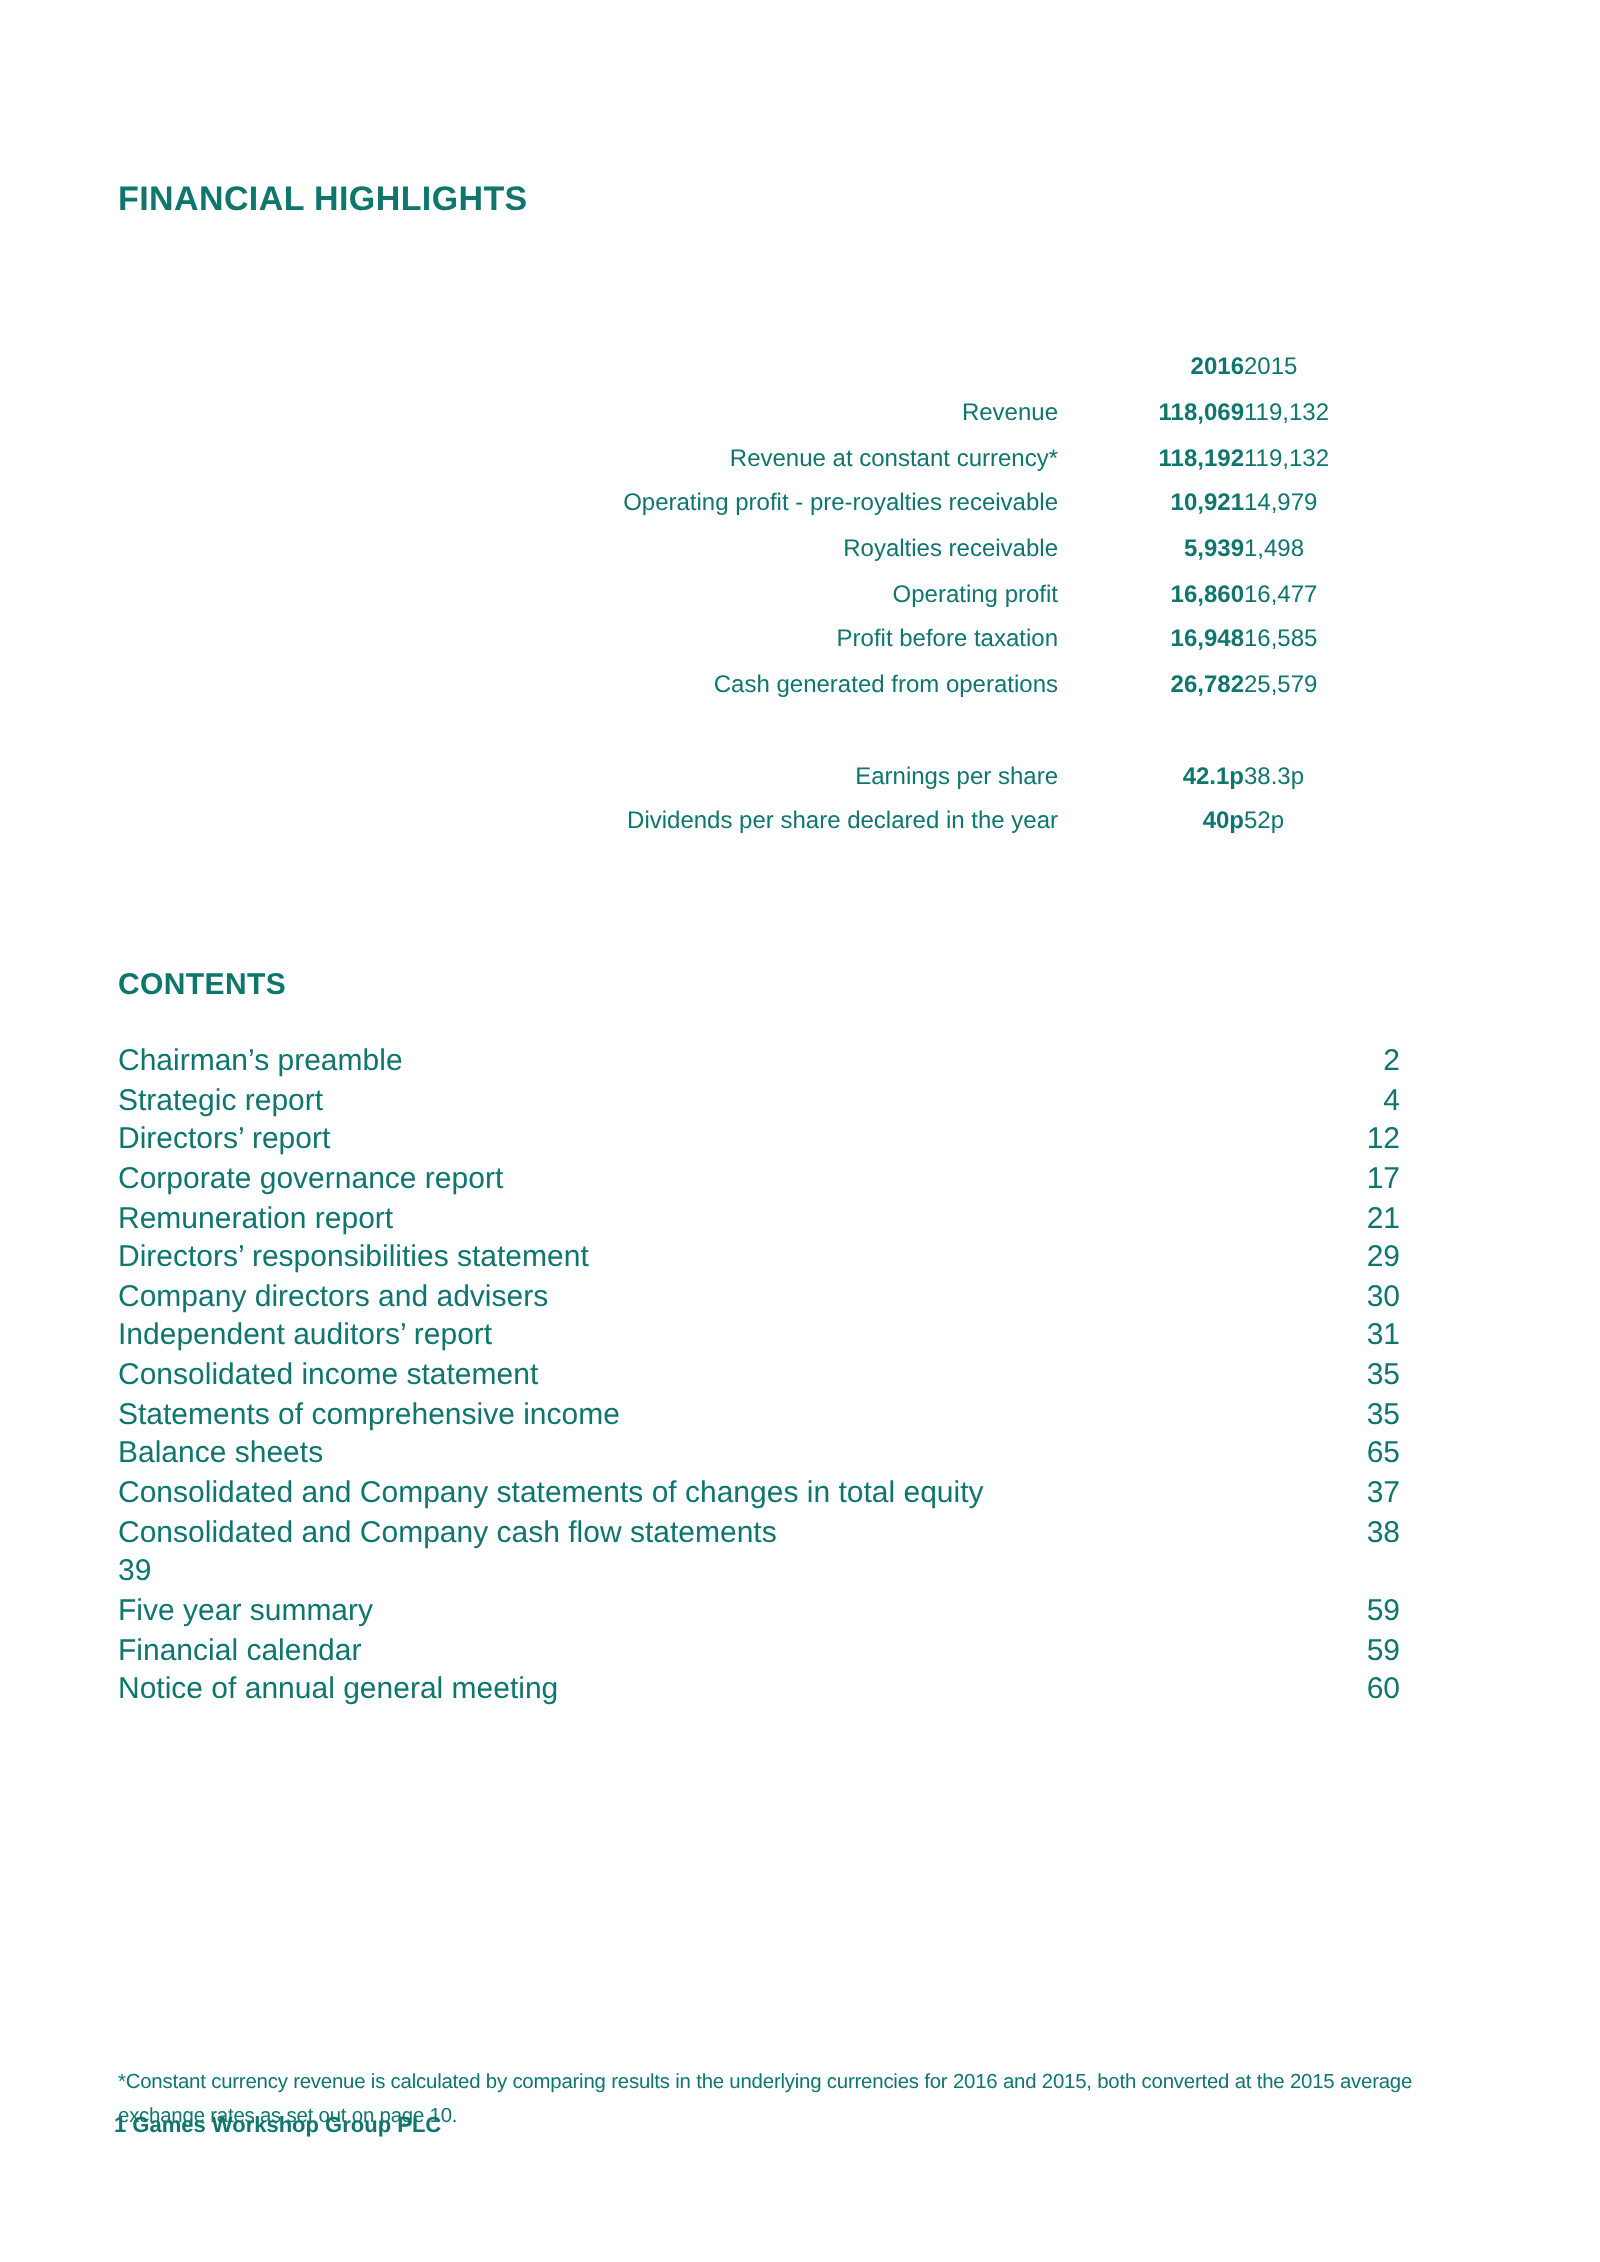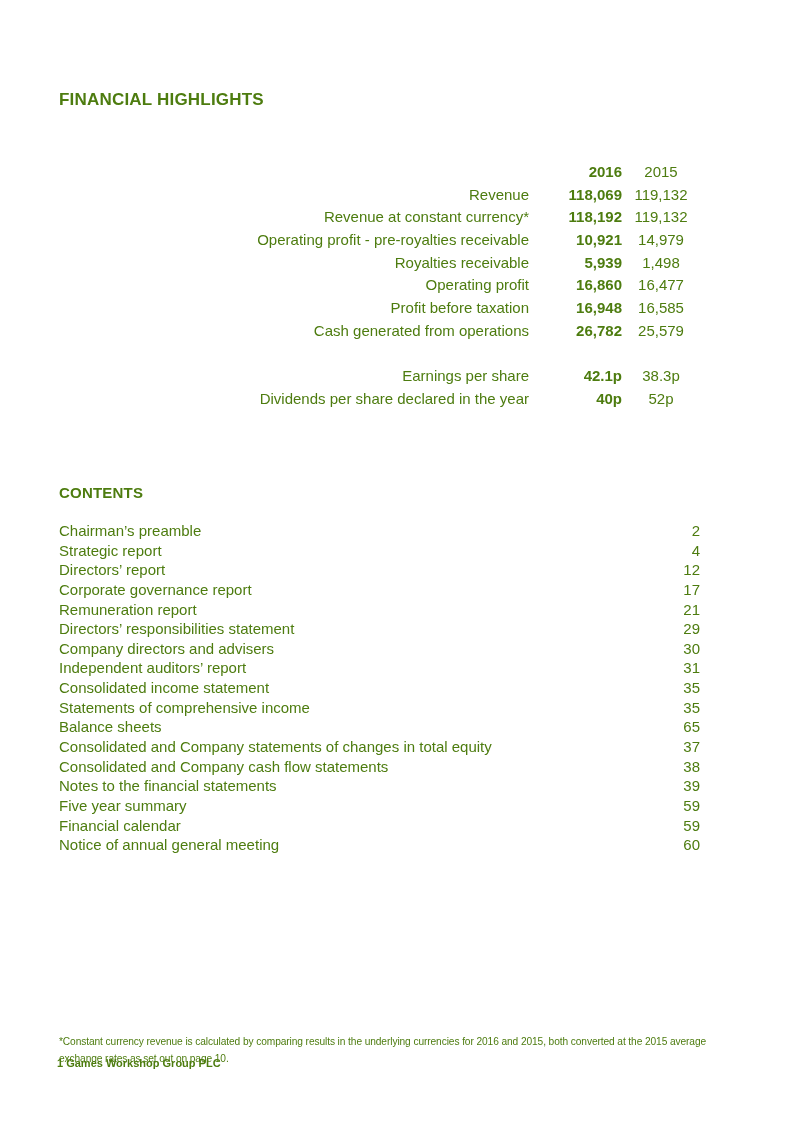--- a/index.html
+++ b/index.html
@@ -1,51 +1,51 @@
 <!DOCTYPE html>
 <html><head>
 <meta charset="utf-8">
 <style>
   html, body { margin: 0; padding: 0; background: #ffffff; }
   .page {
     position: relative;
     width: 800px;
     height: 1131px;
     background: #ffffff;
-    color: #4d7c0f;
+    color: #0f766e;
     font-family: "Liberation Sans", sans-serif;
     overflow: hidden;
   }
   .page-title {
     position: absolute;
     left: 59px;
     top: 90px;
     font-size: 17px;
     font-weight: bold;
     letter-spacing: 0.2px;
   }
   table.fin-table {
     position: absolute;
     left: 59px;
-    top: 160px;
+    top: 172px;
     width: 641px;
     border-collapse: collapse;
-    font-size: 15px;
+    font-size: 12px;
     table-layout: fixed;
   }
   table.fin-table td {
     padding: 0;
     height: 22.7px;
     vertical-align: middle;
     white-space: nowrap;
     overflow: visible;
   }
   td.col-label { width: 470px; text-align: right; }
   td.col-cur   { width: 93px;  text-align: right; font-weight: bold; }
-  td.col-pri   { width: 78px;  text-align: center; }
+  td.col-pri   { width: 78px;  text-align: left; }
   .contents-heading {
     position: absolute;
     left: 59px;
     top: 484px;
     font-size: 15px;
     font-weight: bold;
     letter-spacing: 0.2px;
   }
   .contents-list {
     position: absolute;
@@ -195,21 +195,20 @@
     </div>
     <div class="contents-row">
       <span class="contents-label">Consolidated and Company statements of changes in total equity</span>
       <span class="contents-page">37</span>
     </div>
     <div class="contents-row">
       <span class="contents-label">Consolidated and Company cash flow statements</span>
       <span class="contents-page">38</span>
     </div>
     <div class="contents-row">
-      <span class="contents-label">Notes to the financial statements</span>
       <span class="contents-page">39</span>
     </div>
     <div class="contents-row">
       <span class="contents-label">Five year summary</span>
       <span class="contents-page">59</span>
     </div>
     <div class="contents-row">
       <span class="contents-label">Financial calendar</span>
       <span class="contents-page">59</span>
     </div>

